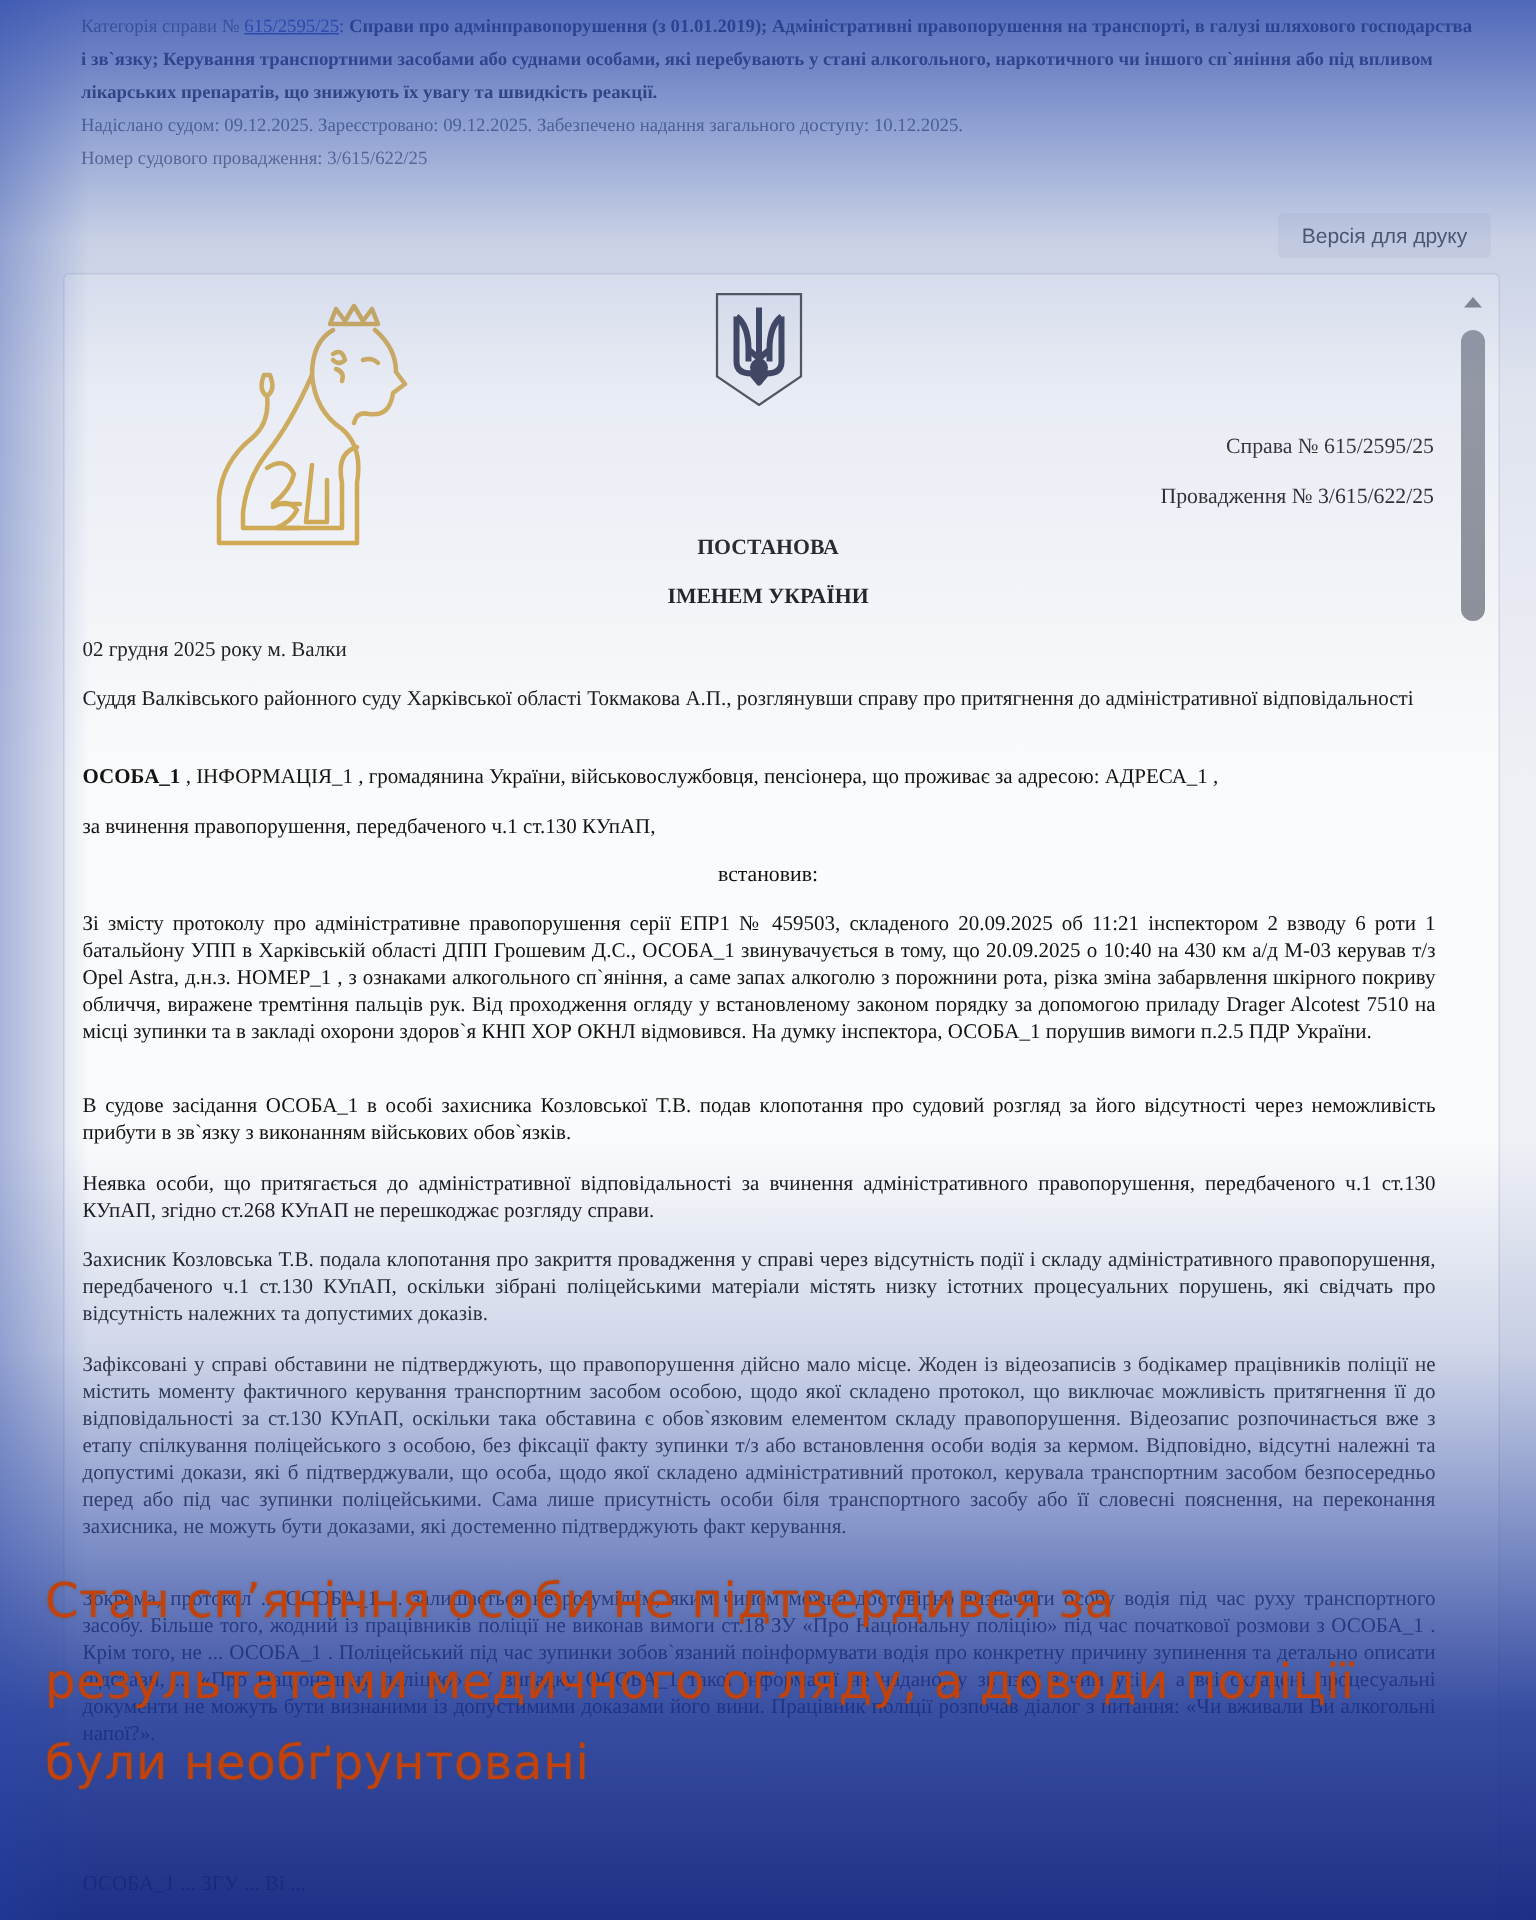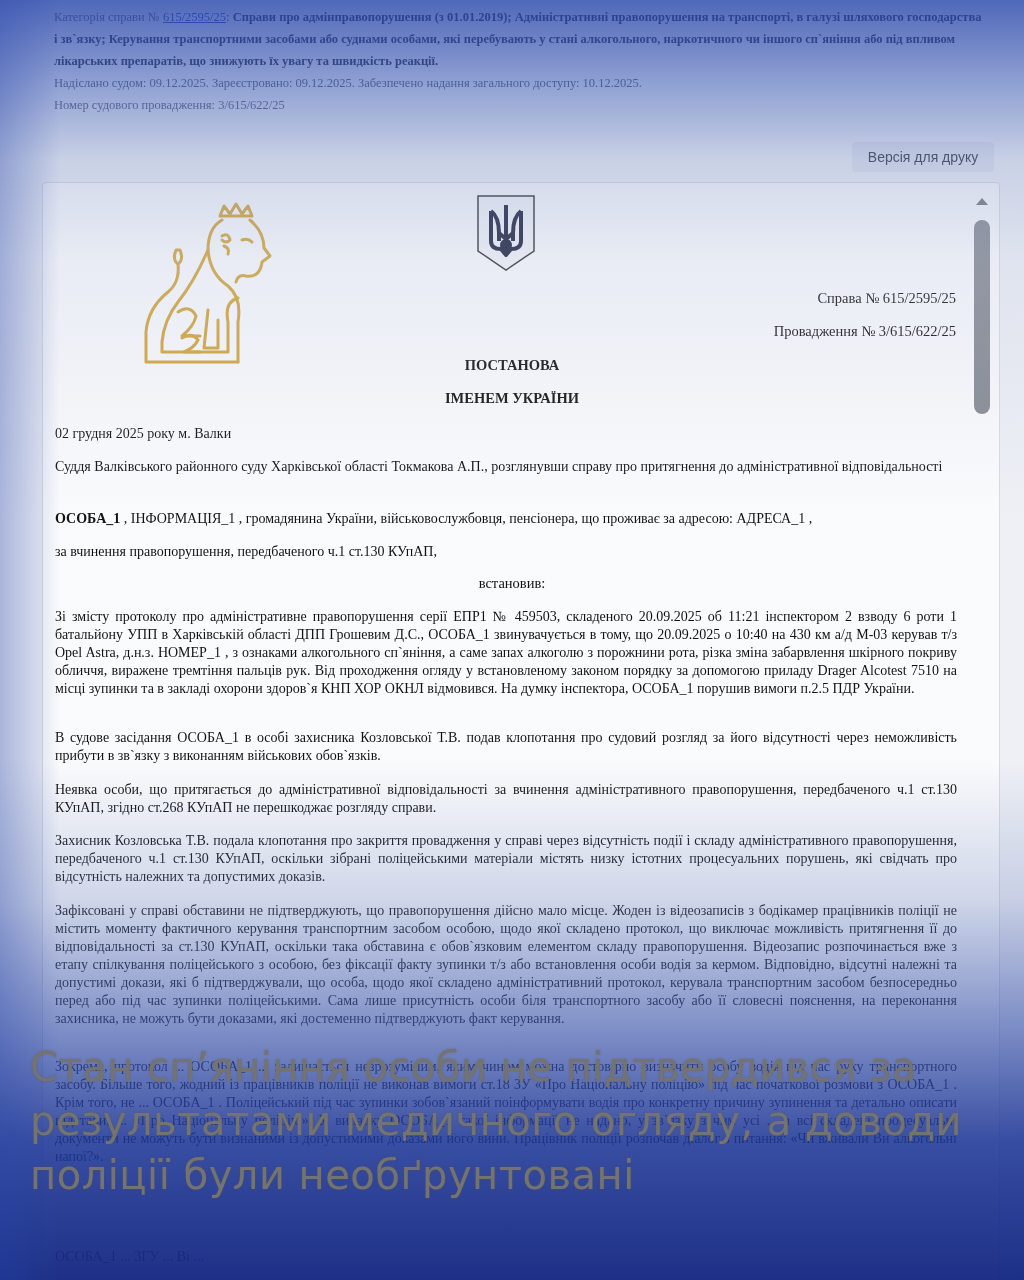--- a/index.html
+++ b/index.html
@@ -71,21 +71,21 @@
       rgba(20,40,130,0.96) 1280px);
   }
   .overlay-left {
     position:absolute; left:0; top:0; width:60px; height:1280px; pointer-events:none;
     background: linear-gradient(90deg, rgba(40,70,170,0.35), rgba(40,70,170,0));
   }
 
   .headline {
     position:absolute; left:30px; top:1040px; width:940px;
     font-family:"DejaVu Sans", sans-serif; font-weight:normal;
-    font-size:40px; line-height:54px; color:#737373;
+    font-size:32px; line-height:54px; color:#c2410c;
     letter-spacing:0.5px;
     text-shadow: 0 0 2px rgba(120,90,20,0.5);
   }
 </style>
 </head>
 <body>
 
 <div class="page">
 
   <div class="meta">

